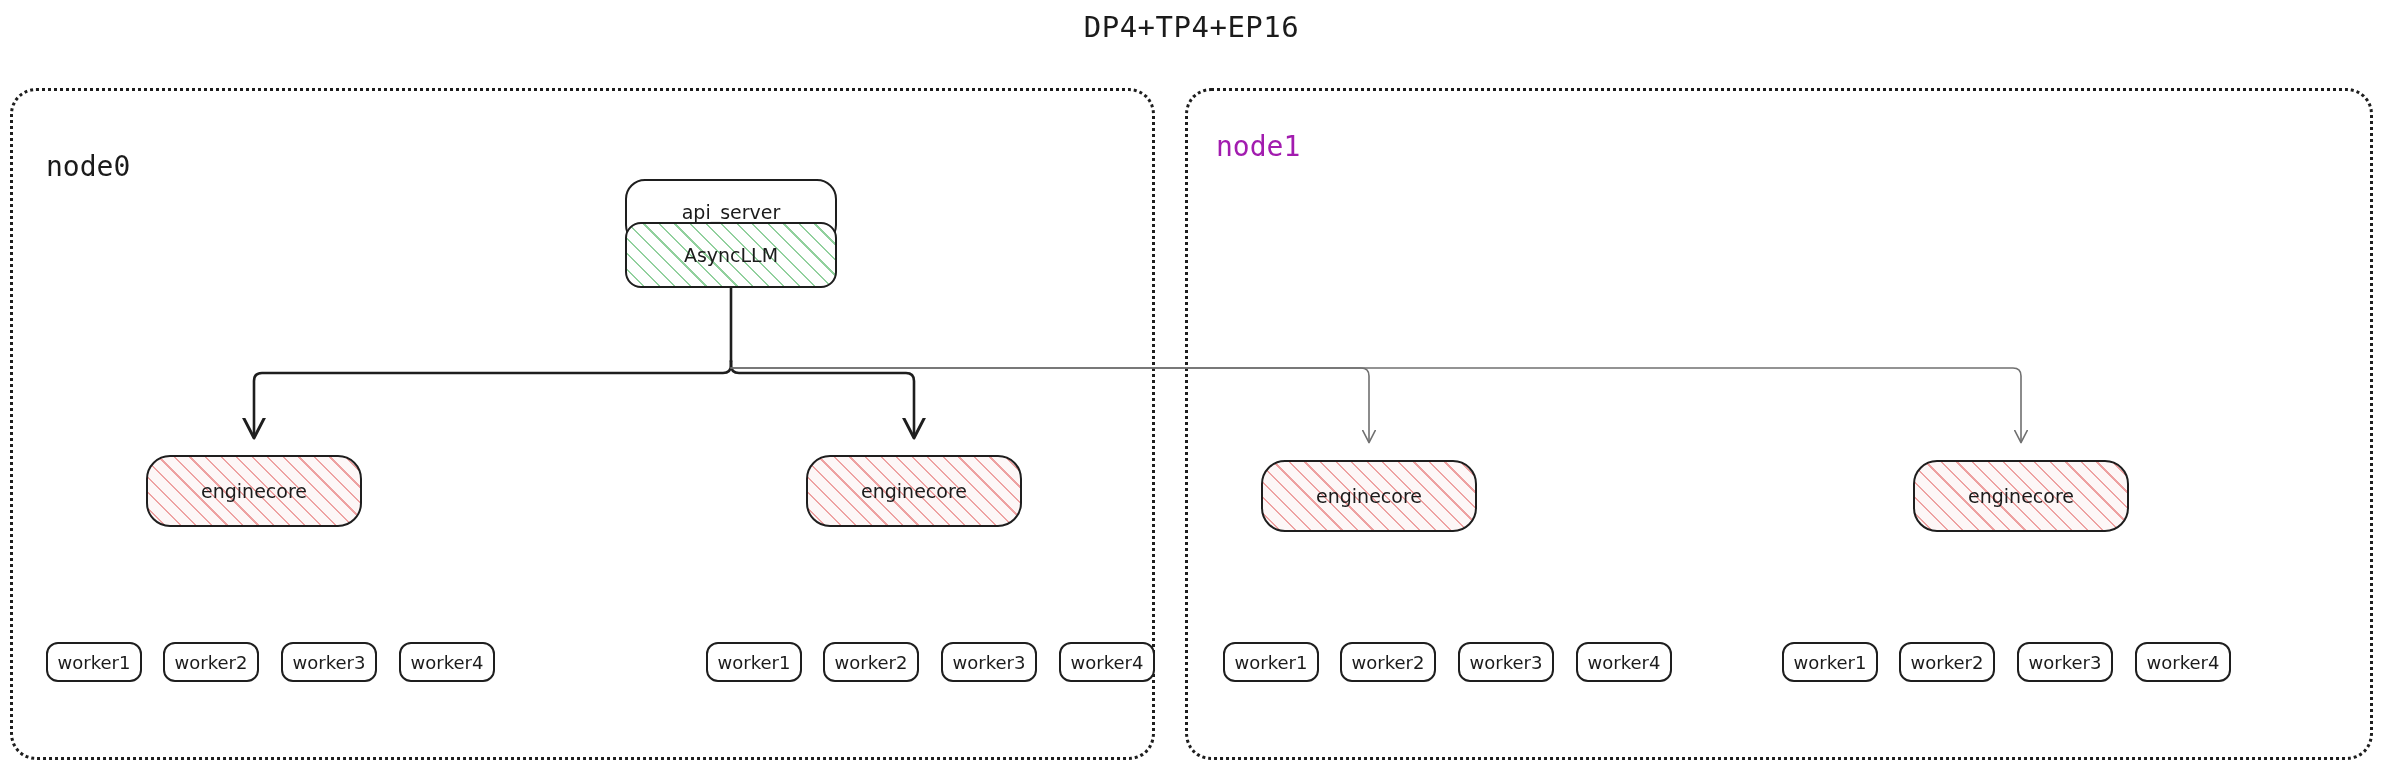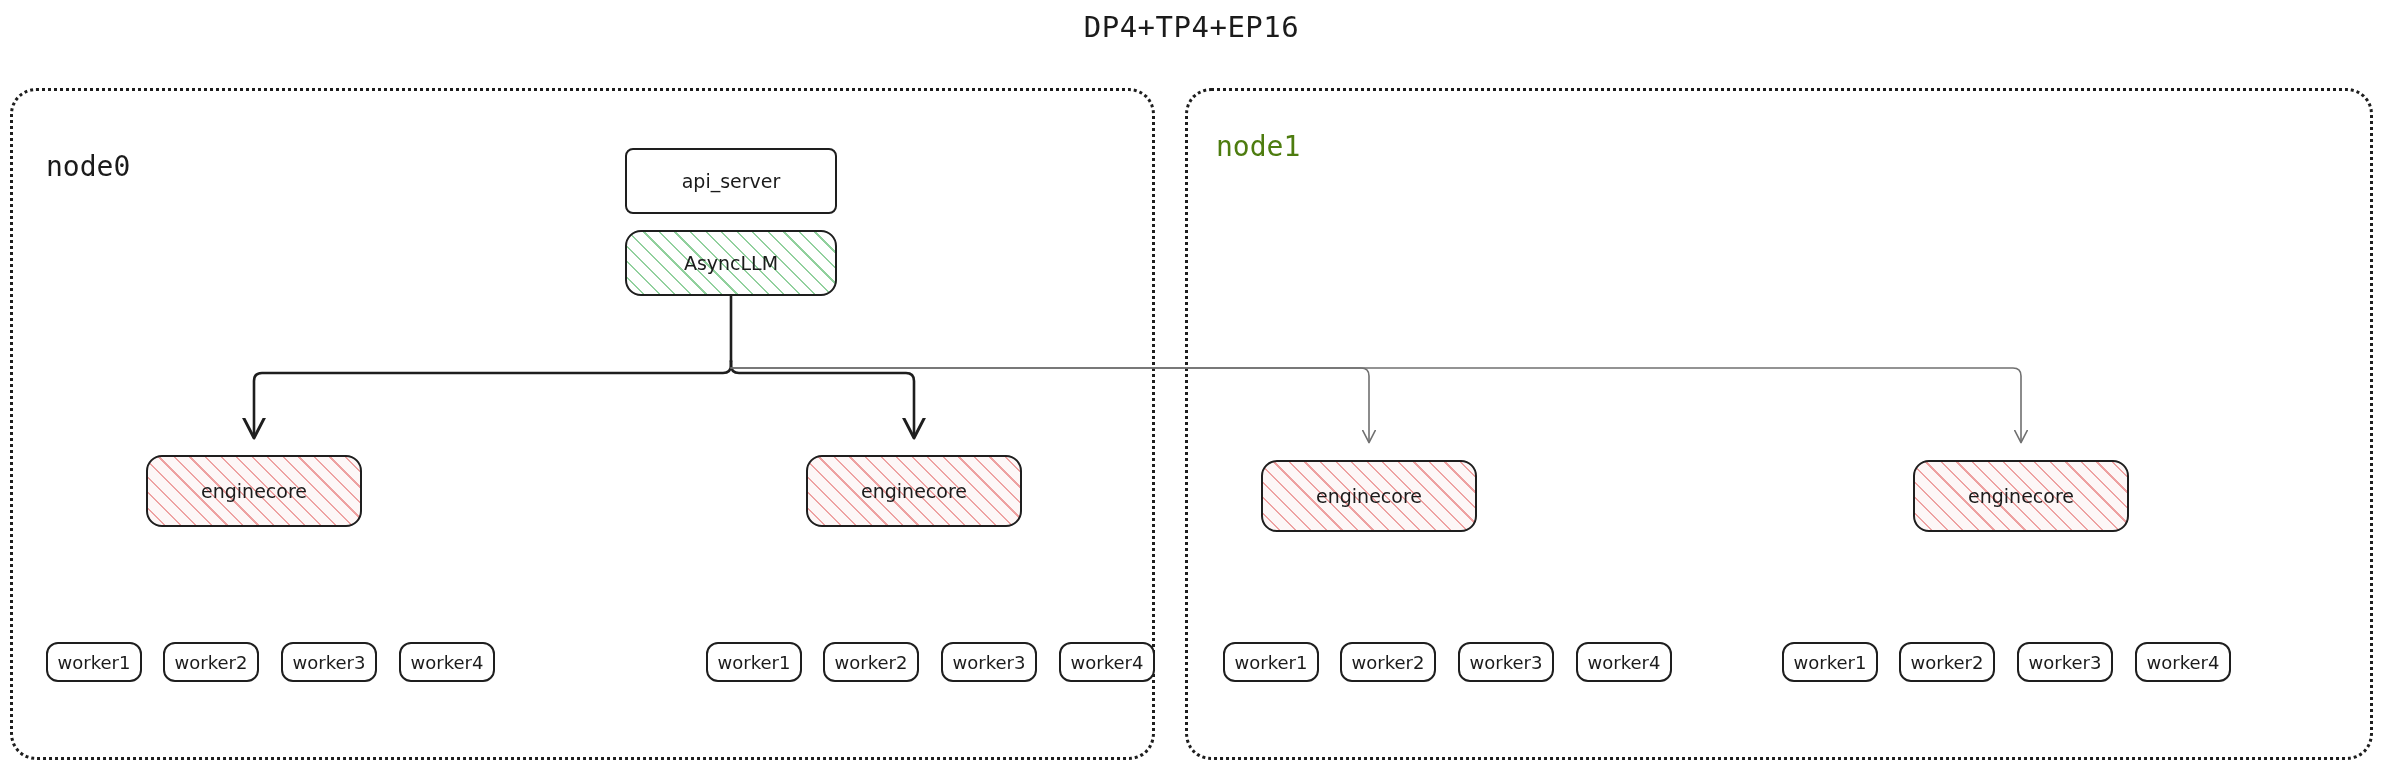--- a/index.html
+++ b/index.html
@@ -61,21 +61,22 @@
     display: flex;
     align-items: center;
     justify-content: center;
     font-size: 19px;
     color: #1b1b1b;
     background: #ffffff;
     white-space: nowrap;
   }
 
   .shape.api-server {
-    border-radius: 8px;
+    border-radius: 20px;
+    margin-top: 31px;
   }
 
   
   .shape.hatch-green {
     background-color: #ffffff;
     background-image: repeating-linear-gradient(
       45deg,
       rgba(126, 200, 140, 0.85) 0px,
       rgba(126, 200, 140, 0.85) 1.6px,
       rgba(255, 255, 255, 0) 1.6px,
@@ -87,21 +88,21 @@
   
   .shape.hatch-pink {
     background-color: #fdf7f7;
     background-image: repeating-linear-gradient(
       45deg,
       rgba(234, 140, 140, 0.80) 0px,
       rgba(234, 140, 140, 0.80) 1.6px,
       rgba(255, 255, 255, 0) 1.6px,
       rgba(255, 255, 255, 0) 11px
     );
-    border-radius: 16px;
+    border-radius: 24px;
   }
 
   .shape.worker {
     border-radius: 12px;
     border-width: 2.5px;
     font-size: 18px;
     margin-left: 13px;
   }
 
   .shape .shape-text {
@@ -123,21 +124,21 @@
 <body>
 
 <div id="canvas">
 
   <div class="diagram-title">DP4+TP4+EP16</div>
 
   <div class="node-box" id="node-box-node0" style="left: 10px; top: 88px; width: 1145px; height: 672px; border-color: rgb(30, 30, 30);"></div>
   <div class="node-label" id="node-label-node0" style="left: 46px; top: 130px; color: rgb(27, 27, 27); margin-top: 20px;">node0</div>
 
   <div class="node-box" id="node-box-node1" style="left: 1185px; top: 88px; width: 1188px; height: 672px; border-color: rgb(30, 30, 30);"></div>
-  <div class="node-label" id="node-label-node1" style="left: 1216px; top: 130px; color: #4d7c0f;">node1</div>
+  <div class="node-label" id="node-label-node1" style="left: 1216px; top: 130px; color: #a21caf;">node1</div>
 
   <svg id="edges" viewBox="0 0 2383 773" xmlns="http://www.w3.org/2000/svg">
     <defs>
       <marker id="arrow-primary" viewBox="0 0 12 12" refX="10" refY="6" markerWidth="9" markerHeight="9" orient="auto-start-reverse">
         <path d="M 0 0.6 L 10.5 6 L 0 11.4" fill="none" stroke="#1e1e1e" stroke-width="1.5" stroke-linecap="round" stroke-linejoin="round"></path>
       </marker>
       <marker id="arrow-secondary" viewBox="0 0 12 12" refX="10" refY="6" markerWidth="9" markerHeight="9" orient="auto-start-reverse">
         <path d="M 0 0.6 L 10.5 6 L 0 11.4" fill="none" stroke="#707070" stroke-width="1.3" stroke-linecap="round" stroke-linejoin="round"></path>
       </marker>
     </defs>
@@ -150,21 +151,21 @@
 
     <path d="M 731 368 L 1361 368 Q 1369 368 1369 376 L 1369 442" fill="none" stroke="#707070" stroke-width="1.6" stroke-linecap="round" marker-end="url(#arrow-secondary)"></path>
 
     <path d="M 731 368 L 2013 368 Q 2021 368 2021 376 L 2021 442" fill="none" stroke="#707070" stroke-width="1.6" stroke-linecap="round" marker-end="url(#arrow-secondary)"></path>
   </svg>
 
   <div class="shape api-server" id="shape-api-server" style="left: 625px; top: 148px; width: 212px; height: 66px;">
     <span class="shape-text">api_server</span>
   </div>
 
-  <div class="shape hatch-green" id="shape-async-llm" style="left: 625px; top: 222px; width: 212px; height: 66px; margin-top: 8px;">
+  <div class="shape hatch-green" id="shape-async-llm" style="left: 625px; top: 222px; width: 212px; height: 66px;">
     <span class="shape-text">AsyncLLM</span>
   </div>
 
   <div id="dynamic-layer">
       <div class="shape hatch-pink" style="left: 146px; top: 455px; width: 216px; height: 72px;">
         <span class="shape-text">enginecore</span>
       </div>
       <div class="shape hatch-pink" style="left: 806px; top: 455px; width: 216px; height: 72px;">
         <span class="shape-text">enginecore</span>
       </div>

